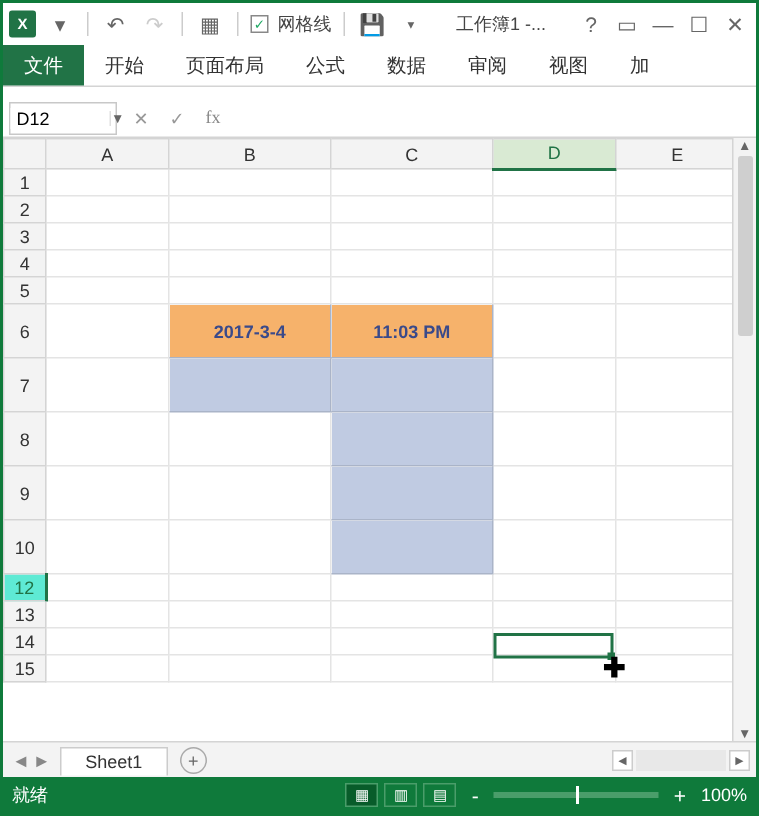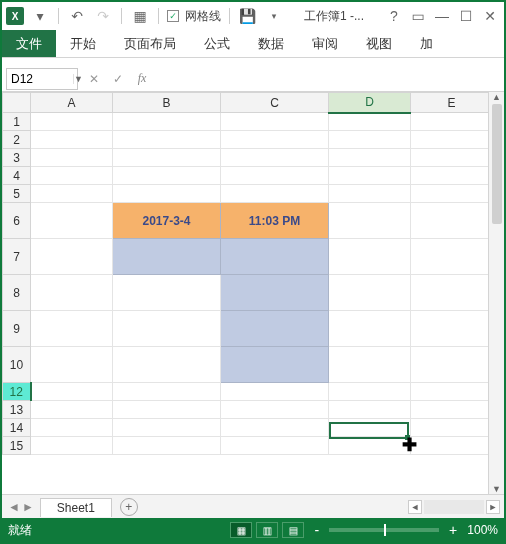--- a/index.html
+++ b/index.html
@@ -20,21 +20,21 @@
   .file-tab { background: #217346; color: #fff; padding: 0 14px; display: flex; align-items: center; font-weight: normal; }
   .ribbon-tab { padding: 0 14px; display: flex; align-items: center; color: #333; cursor: pointer; }
 
   
   .fxbar { height: 26px; border-bottom: 1px solid #d4d4d4; display: flex; align-items: center; font-size: 12px; margin-top: 8px; }
   .namebox { width: 72px; height: 22px; border: 1px solid #c8c8c8; margin-left: 4px; display: flex; align-items: center; }
   .namebox input { width: 66px; border: none; outline: none; padding: 0 4px; font-size: 12px; }
   .namebox .dd { width: 18px; text-align: center; color: #666; border-left: 1px solid #e0e0e0; font-size: 9px; }
   .fx-btns { display: flex; align-items: center; margin-left: 6px; gap: 4px; color: #999; }
   .fx-btns span { width: 20px; text-align: center; }
-  .fx-label { font-style: italic; color: #888; font-family: "Times New Roman", serif; }
+  .fx-label { color: #888; font-family: "Times New Roman", serif; }
   .fx-input { flex:1; }
 
   
   .grid-wrap { flex: 1; position: relative; overflow: hidden; display:flex; }
   .grid-inner { flex:1; position:relative; overflow:hidden; }
   table.sheet { border-collapse: collapse; table-layout: fixed; width: 100%; }
   .colhdr th { background: #f3f3f3; border: 1px solid #d4d4d4; font-weight: normal; font-size: 12px; color: #333; height: 20px; }
   .colhdr th.sel { background: #d9ead3; border-bottom: 2px solid #217346; color:#217346; }
   .colhdr th.corner { width: 28px; background:#f3f3f3; }
   td.rowhdr { background: #f3f3f3; border: 1px solid #d4d4d4; text-align: center; font-size: 12px; color: #333; width: 28px; }

